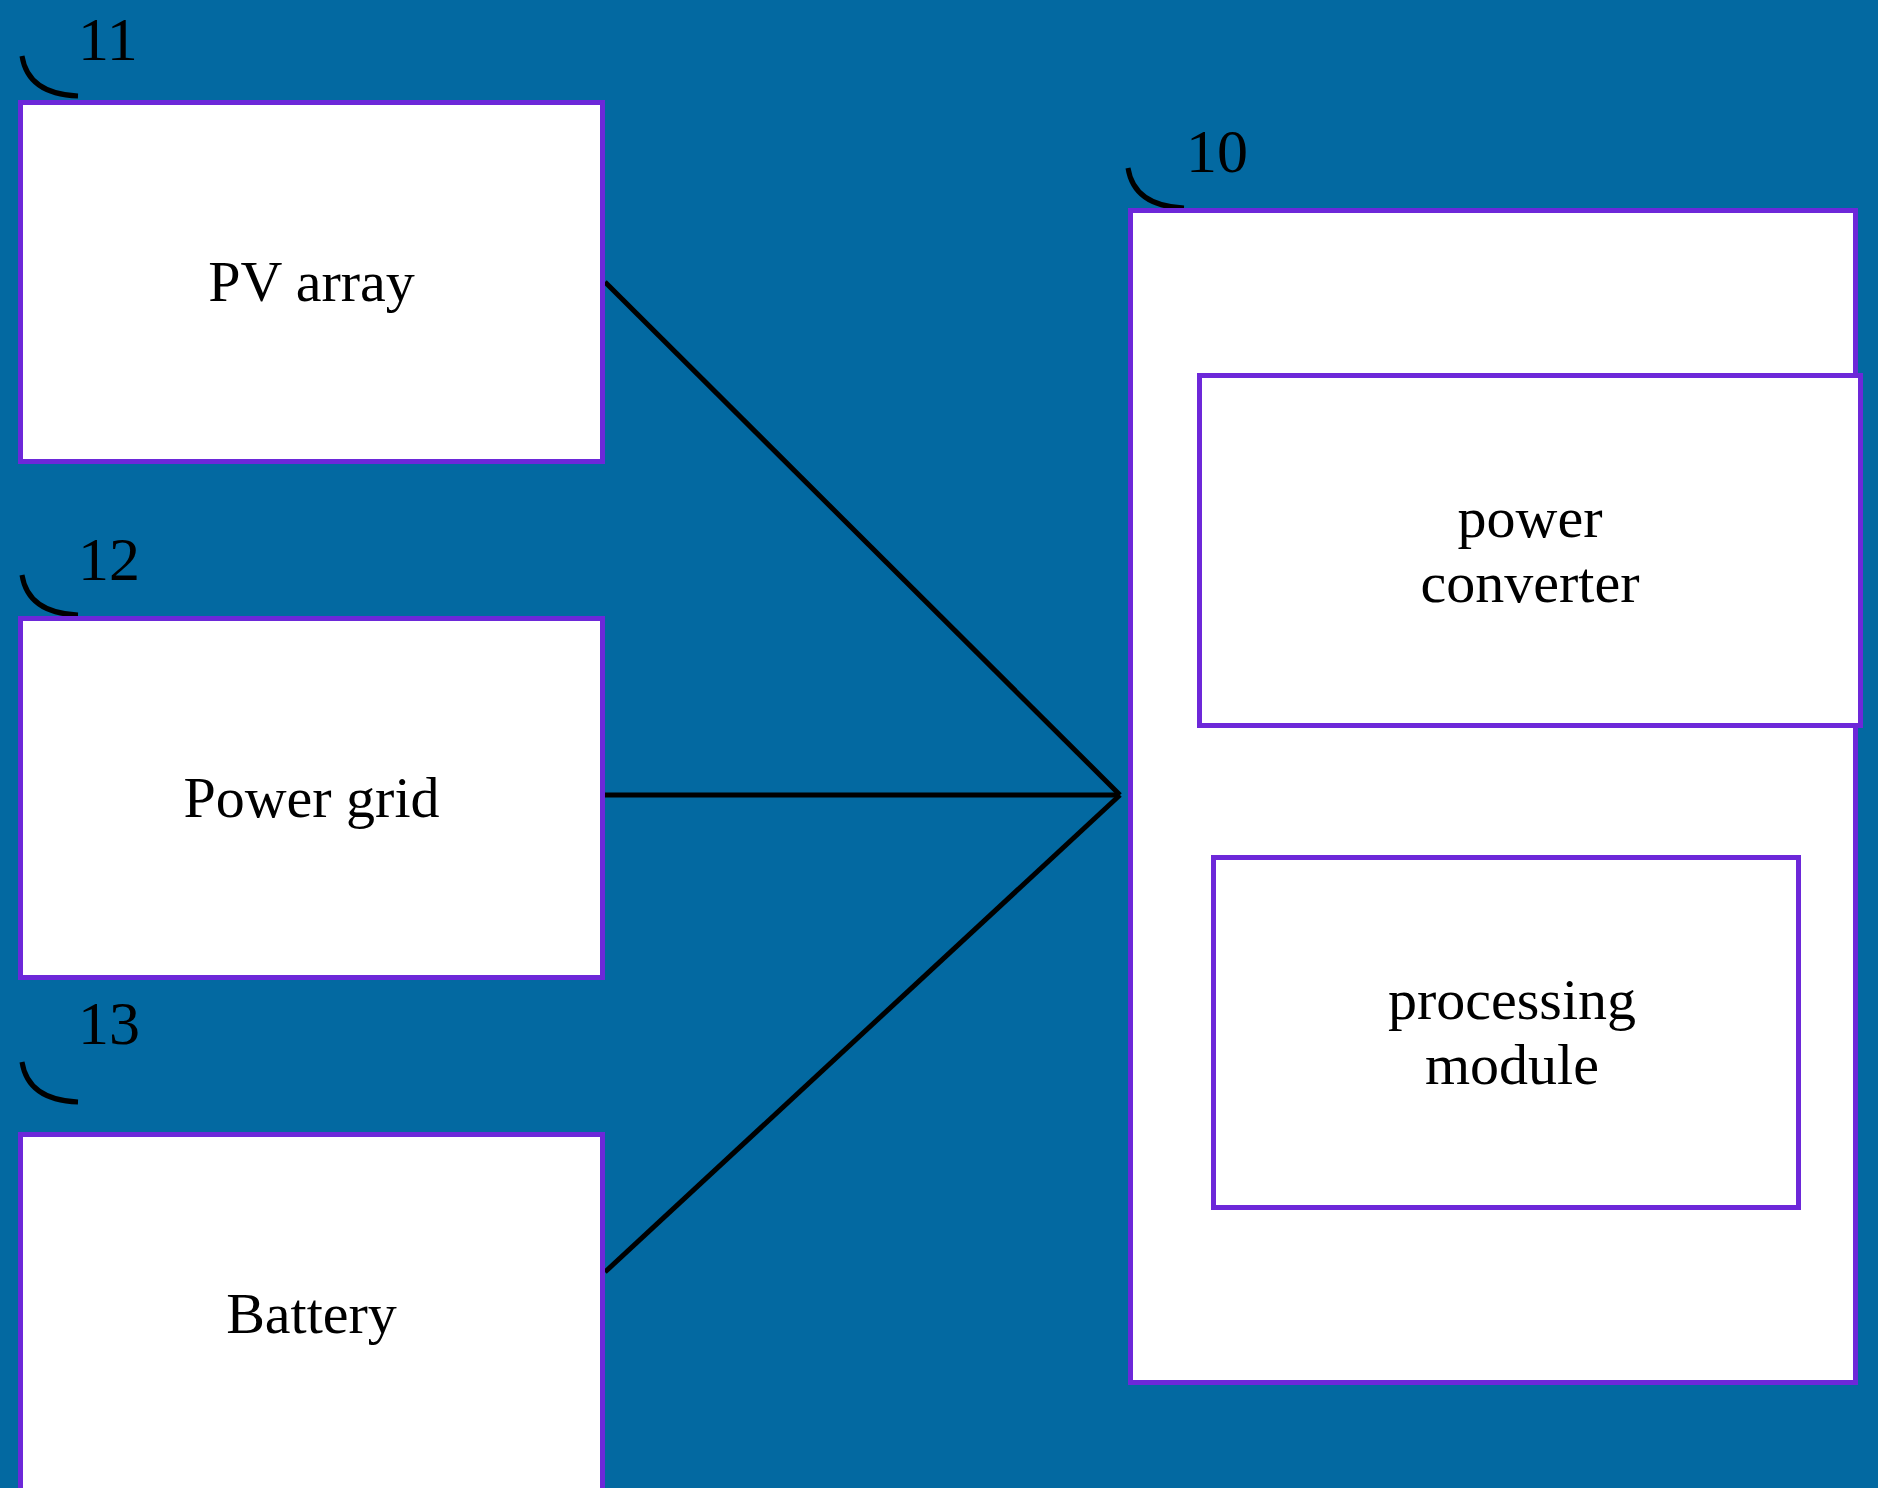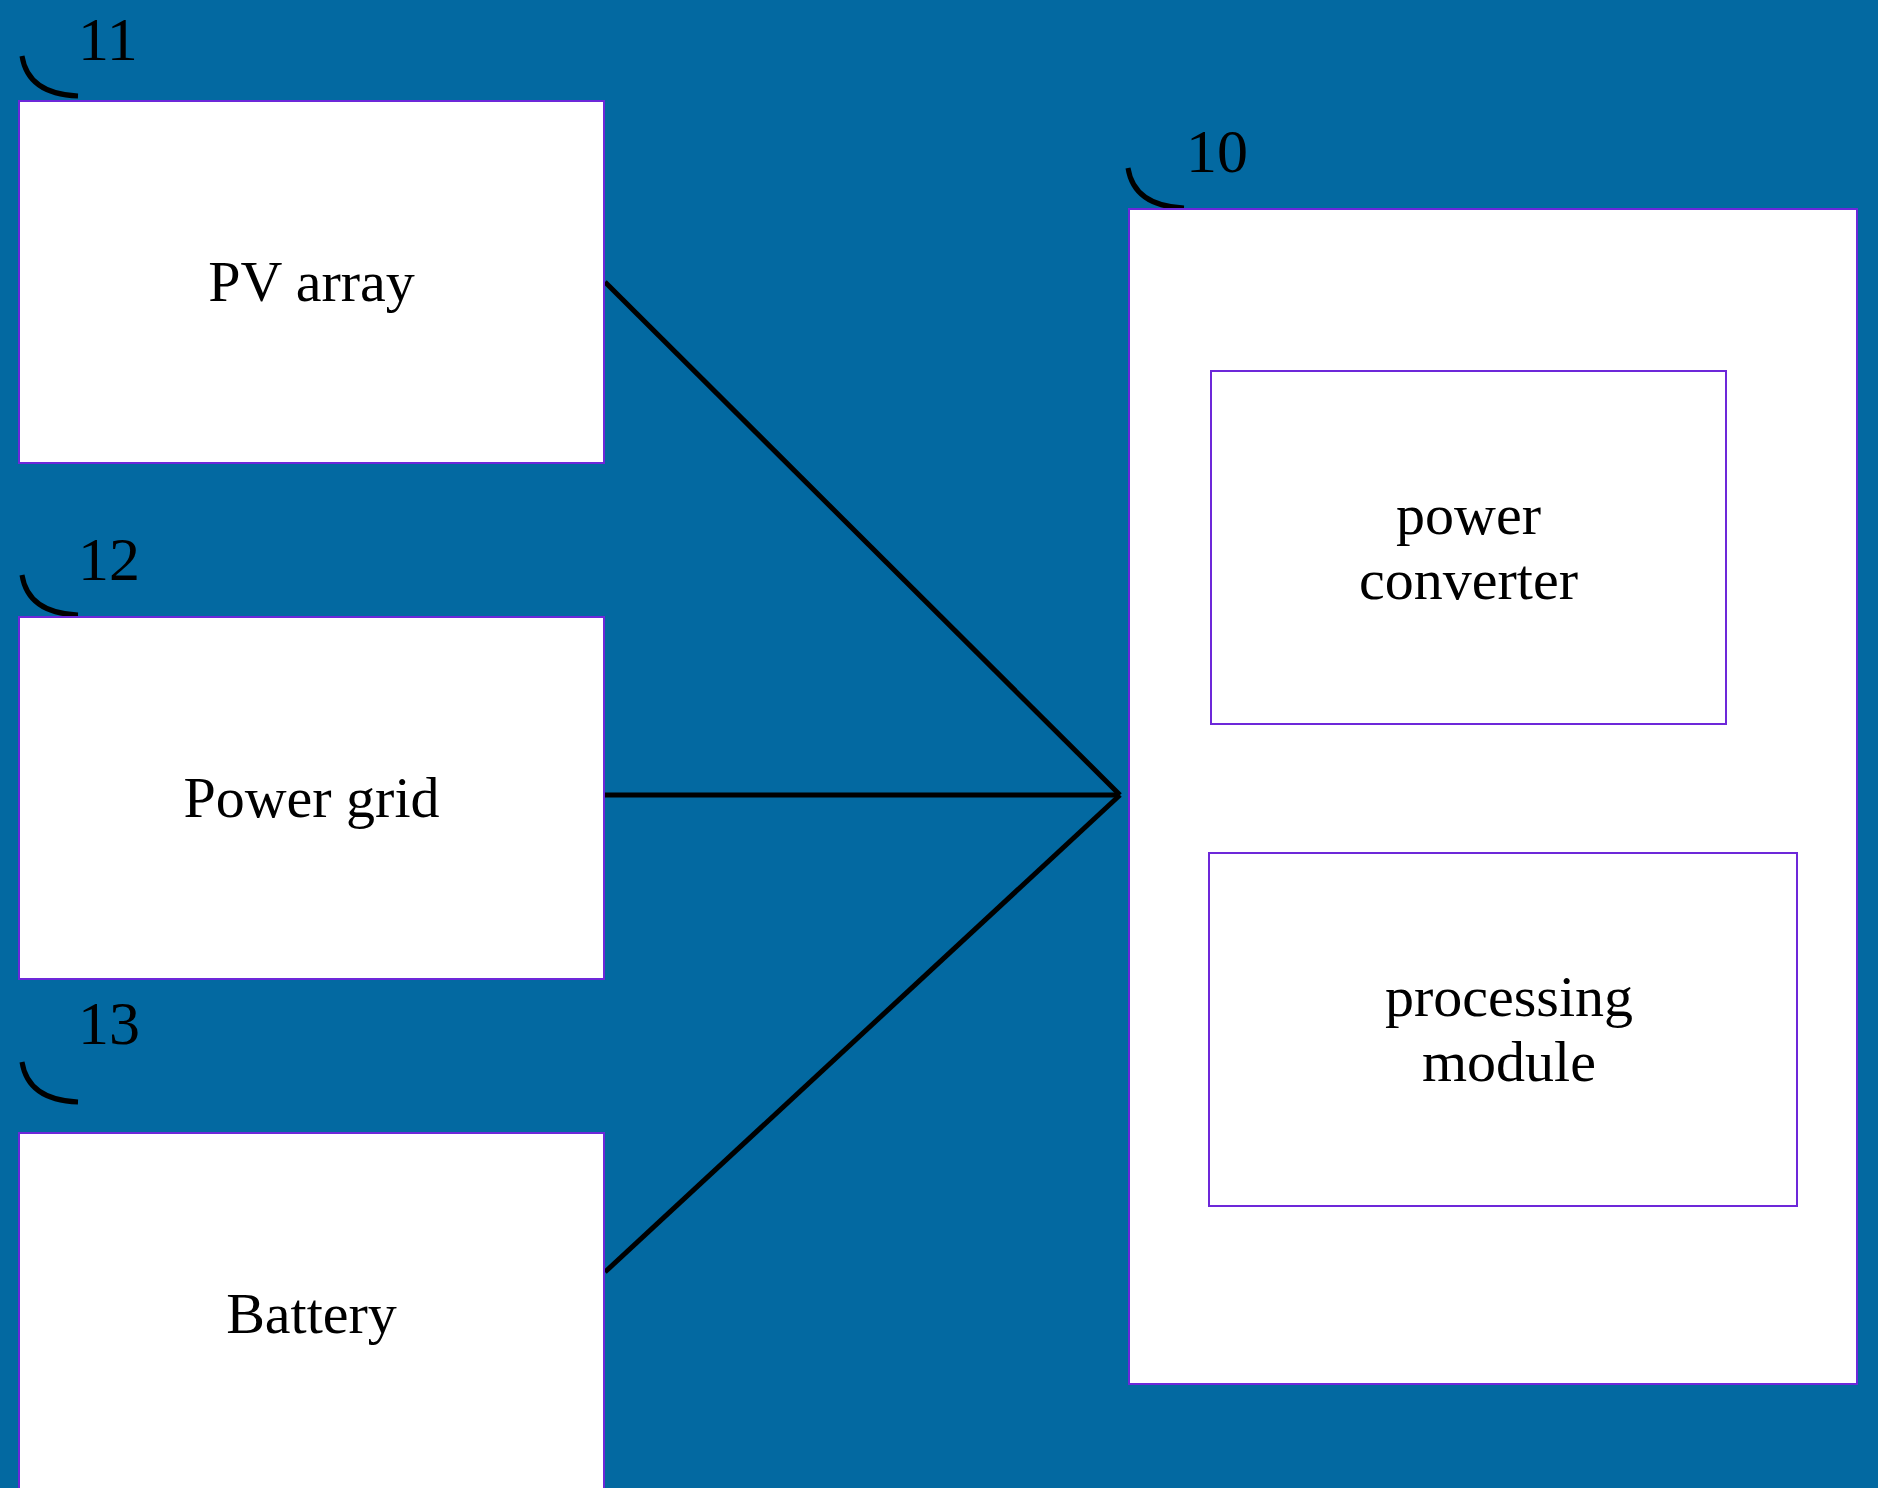--- a/index.html
+++ b/index.html
@@ -11,21 +11,21 @@
     position: relative;
     width: 1878px;
     height: 1488px;
     background: #0369a1;
     overflow: hidden;
     font-family: "Liberation Serif", "DejaVu Serif", serif;
   }
   .box {
     position: absolute;
     box-sizing: border-box;
-    border: 2px solid #6d28d9;
+    border: 5px solid #6d28d9;
     background: #ffffff;
     display: flex;
     align-items: center;
     justify-content: center;
     text-align: center;
     color: #000000;
   }
   .box-label {
     font-size: 58px;
     line-height: 1.12;
@@ -86,21 +86,21 @@
   <div class="box" style="left:18px; top:616px; width:587px; height:364px;">
     <span class="box-label">Power grid</span>
   </div>
 
   <div class="box" style="left:18px; top:1132px; width:587px; height:364px;">
     <span class="box-label">Battery</span>
   </div>
 
   <div class="box" style="left:1128px; top:208px; width:730px; height:1177px; display:block;">
 
-    <div class="box" style="left:80px; top:160px; width:517px; height:355px;">
+    <div class="box" style="left:64px; top:160px; width:666px; height:355px;">
       <span class="box-label">power
 converter</span>
     </div>
 
     <div class="box" style="left:78px; top:642px; width:590px; height:355px;padding-left:12px;">
       <span class="box-label">processing
 module</span>
     </div>
   </div>
 

